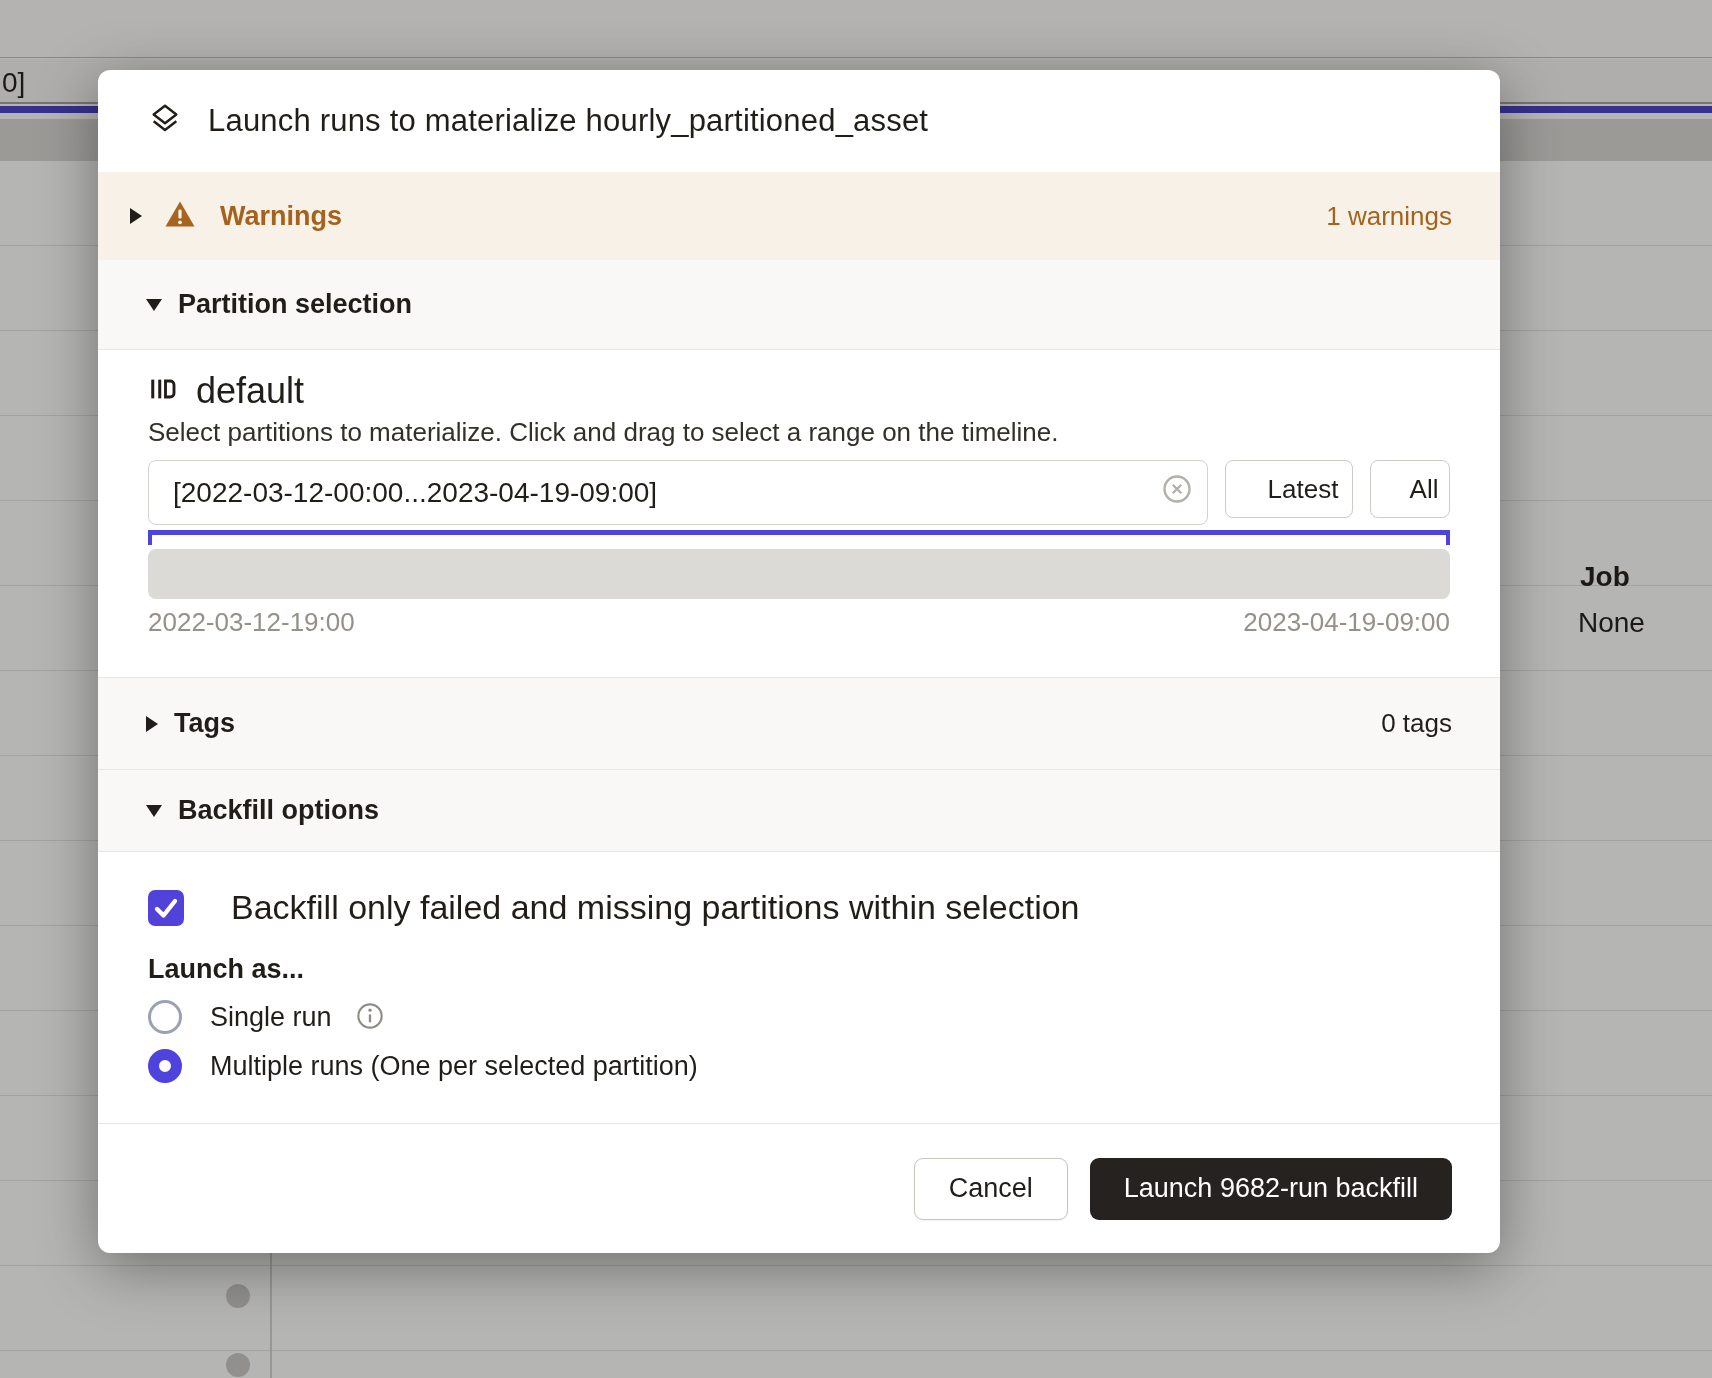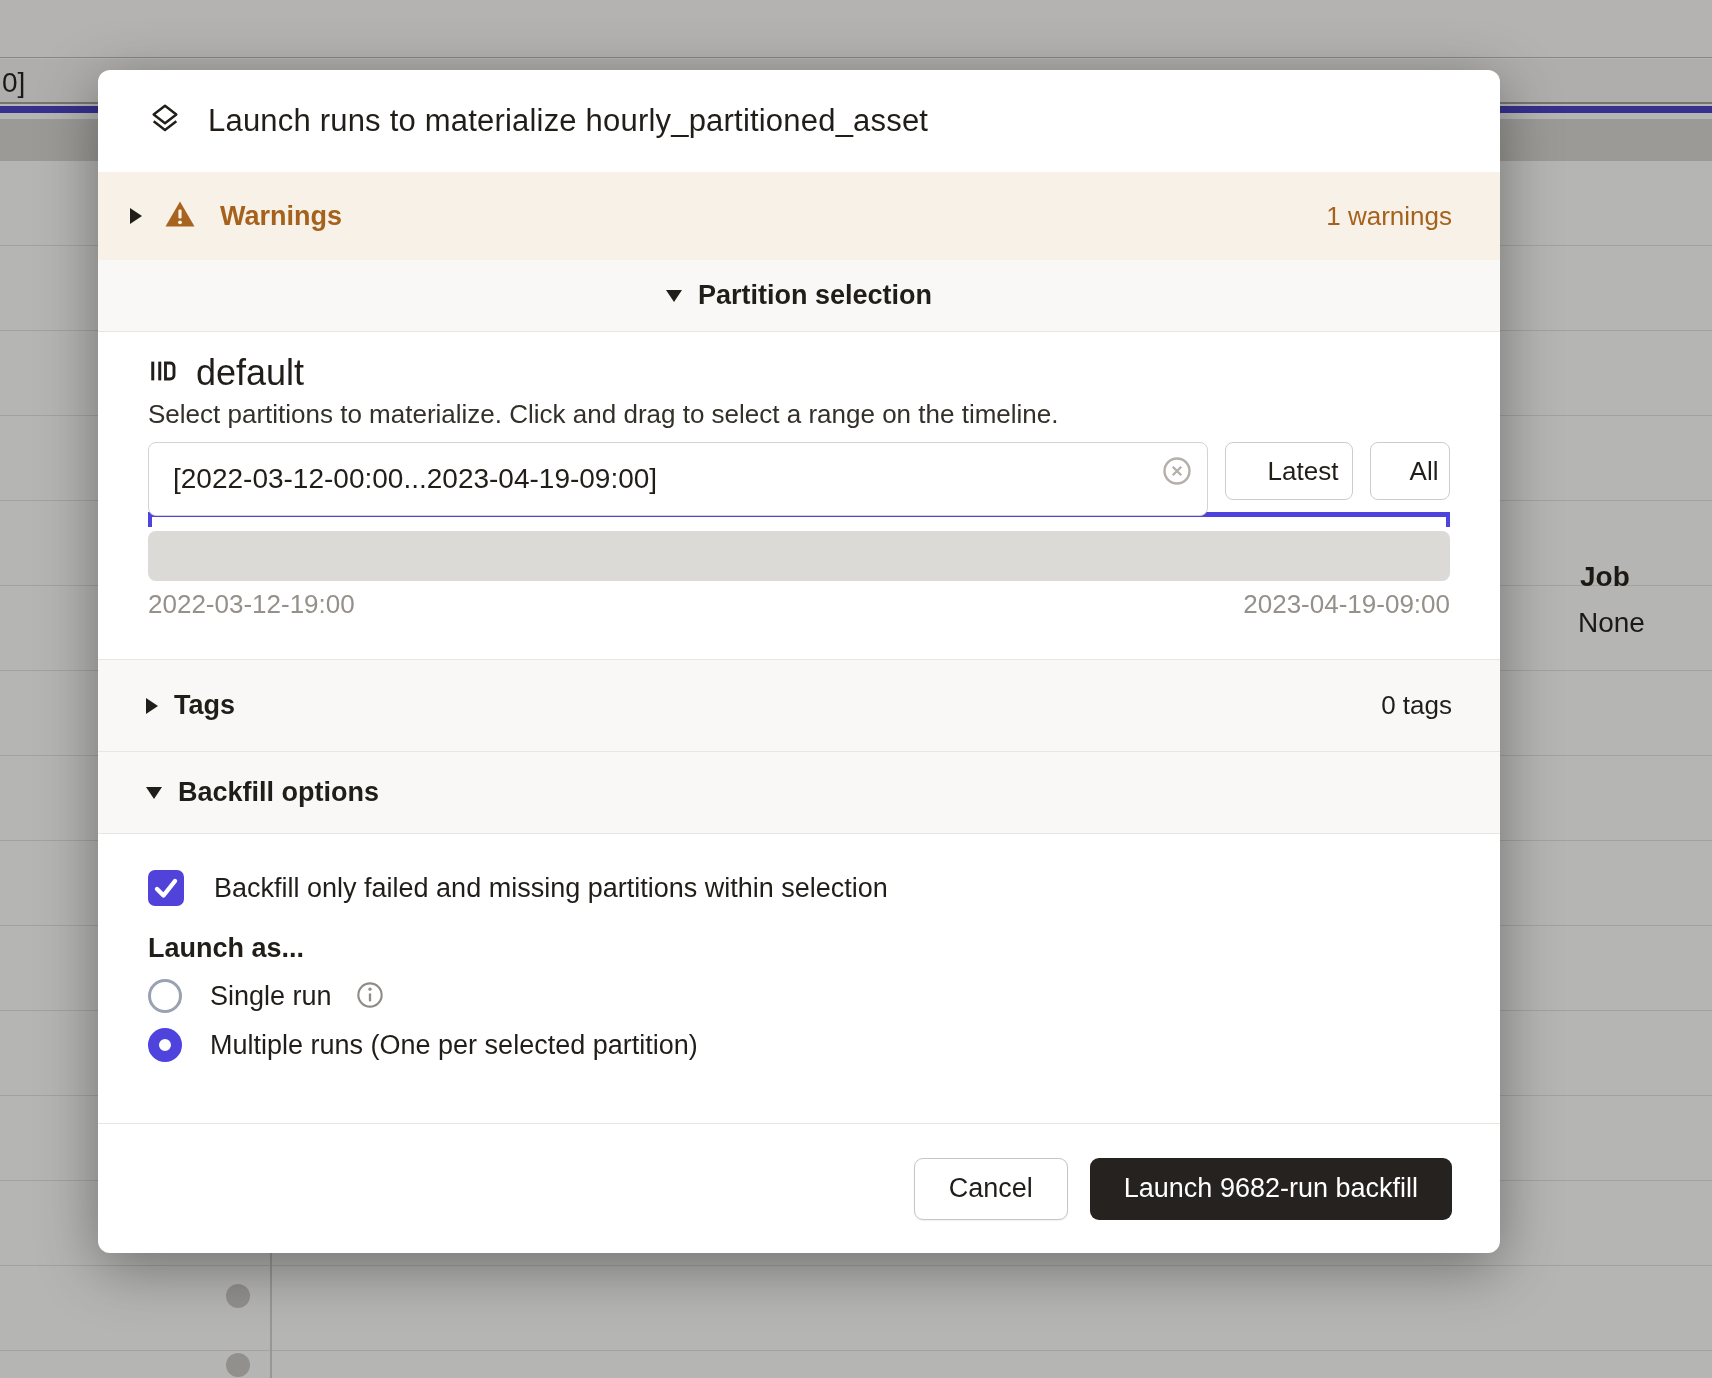--- a/index.html
+++ b/index.html
@@ -34,57 +34,57 @@
   .dlg-header { height:102px; display:flex; align-items:center; gap:26px; padding:0 50px; }
   .dlg-title  { font-size:31px; font-weight:500; letter-spacing:.2px; }
 
   .row-warnings { height:88px; background:#f8f1e7; display:flex; align-items:center;
     padding:0 48px 0 32px; gap:22px; }
   .warn-text  { font-size:27px; font-weight:600; color:#a5621c; margin-left:2px; }
   .warn-count { margin-left:auto; font-size:26px; color:#a5621c; }
 
   .section-hdr { background:#f9f8f6; display:flex; align-items:center; gap:16px;
     padding:0 48px; border-bottom:1px solid #e9e6e1; }
-  .hdr-psel     { height:72px;justify-content:center; }
+  .hdr-psel     { height:90px; }
   .hdr-tags     { height:93px; border-top:1px solid #e9e6e1; }
   .hdr-backfill { height:82px; }
   .section-hdr .hdr-label { font-size:27px; font-weight:700; }
   .hdr-count { margin-left:auto; font-size:26px; font-weight:400; }
 
   .caret-right { width:0; height:0; border-left:12px solid #211e19;
     border-top:8px solid transparent; border-bottom:8px solid transparent; }
   .caret-down  { width:0; height:0; border-top:12px solid #211e19;
     border-left:8px solid transparent; border-right:8px solid transparent; }
 
   .body1 { height:327px; padding:0 50px; }
   .dim-row { margin-top:24px; display:flex; align-items:center; gap:18px; height:34px; }
   .dim-name { font-size:36px; font-weight:400;text-align:right; }
   .instructions { margin-top:8px; font-size:26px; line-height:32px; color:#33302a; }
 
   .input-row { margin-top:12px; display:flex; gap:17px; height:58px; }
   .range-wrap { position:relative; flex:1; }
-  .range-input { width:100%; height:74px; border:1px solid #d6d2cd; border-radius:8px;
+  .range-input { width:100%; height:65px; border:1px solid #d6d2cd; border-radius:8px;
     font:28px "Liberation Sans","DejaVu Sans",sans-serif; color:#211e19; padding:0 60px 0 24px;
     background:#fff; outline:none; }
   .clear-btn { position:absolute; right:16px; top:14px; width:30px; height:30px;
     background:none; border:none; cursor:pointer; padding:0; }
   .pill-btn { height:58px; border:1px solid #cfccc7; border-radius:8px; background:#fff;
     font:26px "Liberation Sans","DejaVu Sans",sans-serif; color:#211e19; cursor:pointer;padding-left:28px; }
   .btn-latest { width:128px; } .btn-all { width:80px; }
 
   .bracket { margin-top:12px; height:15px; border-top:5px solid #4f43dd;
     border-left:4px solid #4f43dd; border-right:4px solid #4f43dd; }
   .timeline-bar { margin-top:4px; height:50px; background:#dcdad7; border-radius:8px; }
   .timeline-dates { margin-top:8px; display:flex; justify-content:space-between;
     font-size:26px; line-height:30px; color:#95918a; }
 
   .body2 { height:271px; padding:0 50px; }
   .check-row { margin-top:36px; display:flex; align-items:center; gap:30px; }
   .checkbox { width:36px; height:36px; border-radius:7px; background:#5143d9; flex:none; cursor:pointer; }
-  .check-label { font-size:27px; }
+  .check-label { font-size:34px;margin-left:17px; }
   .launch-as { margin-top:27px; font-size:27px; font-weight:700; line-height:30px; }
   .radio-row { display:flex; align-items:center; gap:28px; }
   .radio-row.r1 { margin-top:16px; } .radio-row.r2 { margin-top:15px; }
   .radio { width:34px; height:34px; border-radius:50%; background:#fff; flex:none; cursor:pointer; }
   .radio.off { border:3px solid #9aa2b2; }
   .radio.on  { border:11px solid #4f43dd; }
   .radio-label { font-size:27px; }
   .info-btn { background:none; border:none; padding:0; cursor:pointer; margin-left:-4px; }
 
   .dlg-footer { margin-top:auto; height:130px; border-top:1px solid #e9e6e1;

